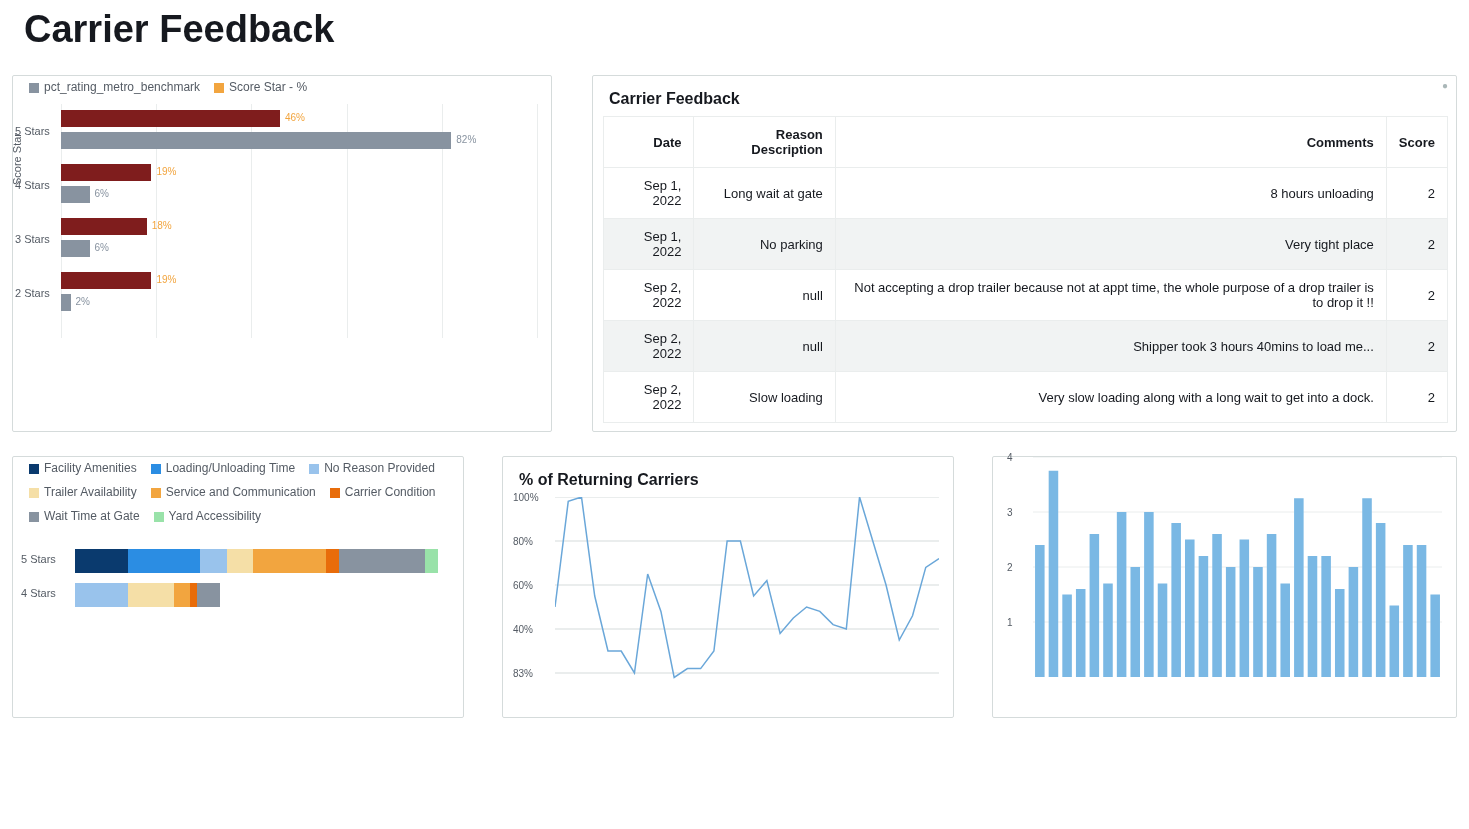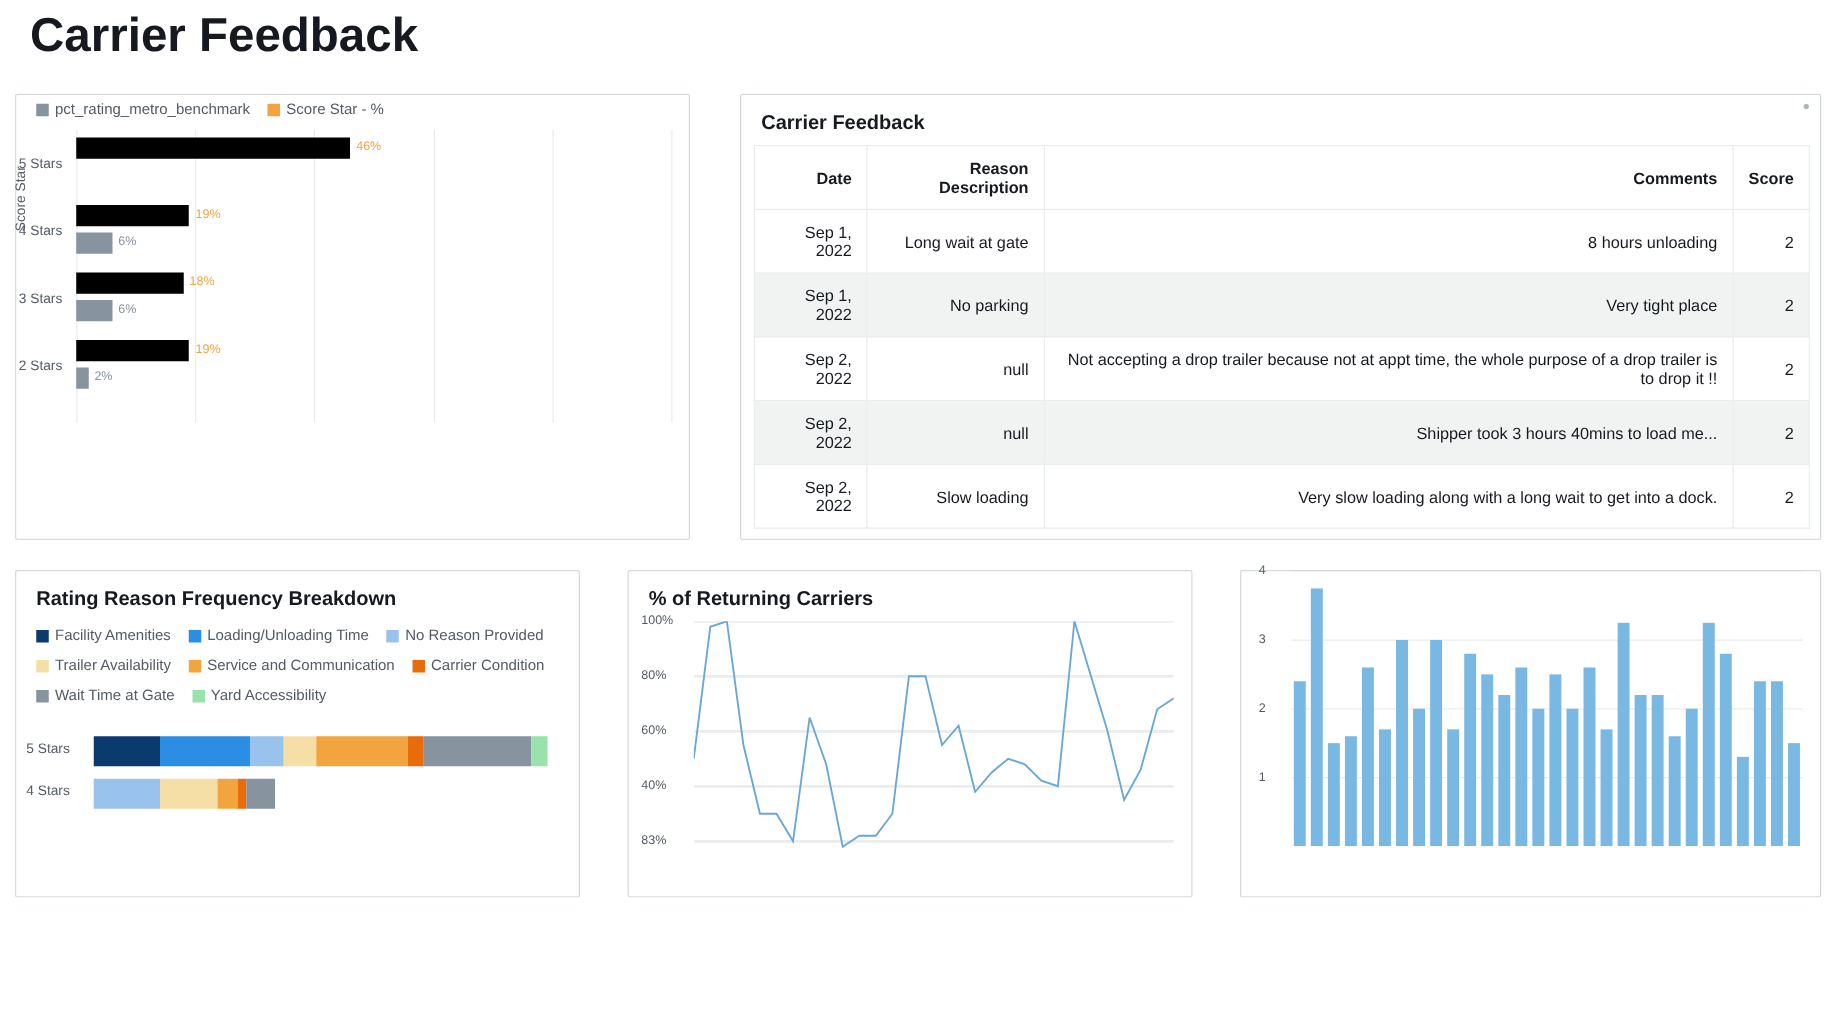--- a/index.html
+++ b/index.html
@@ -11,21 +11,21 @@
   .grid-bottom { display: grid; grid-template-columns: 452px 452px 1fr; gap: 38px; }
   
   .legend { display:flex; flex-wrap:wrap; gap: 10px 14px; padding: 4px 16px 10px 16px; font-size: 12px; color:#545b64;}
   .swatch { width:10px; height:10px; display:inline-block; margin-right:5px; vertical-align:middle;}
   
   .hchart { padding: 0 14px 18px 48px; position: relative; }
   .hchart-row { position:relative; height:54px; padding:6px 0; }
   .hchart-label { position:absolute; left:-46px; top:50%; transform:translateY(-50%); font-size:11px; color:#545b64;}
   .bar-pair { position:relative; height:100%; }
   .hbar { position:absolute; left:0; height:17px; }
-  .hbar.orange { top:0; background:#000000; }
+  .hbar.orange { top:0; background:#7f1d1d; }
   .hbar.gray   { top:22px; background:#8893a0; }
   .hbar-label { position:absolute; font-size:10px; font-weight:400; left:calc(100% + 5px); top:2px; }
   .hbar.orange .hbar-label{ color:#f2a53f;}
   .hbar.gray   .hbar-label{ color:#8893a0;}
   .axis-label { position:absolute; left:-2px; top:50%; transform: rotate(-90deg) translate(36px,0); transform-origin: top left; font-size:11px; color:#545b64;}
   .gridlines { position:absolute; top:0; bottom:0; left:48px; right:14px; pointer-events:none;}
   .gridlines div { position:absolute; top:0; bottom:0; border-left:1px solid #eaeded;}
   
   table.feedback { width:100%; border-collapse: collapse; font-size:13px; }
   table.feedback th, table.feedback td { text-align:right; padding: 10px 12px; border:1px solid #eaeded;}
@@ -73,20 +73,23 @@
           <div style="left: 60%;"></div>
           <div style="left: 80%;"></div>
           <div style="left: 100%;"></div>
         </div>
     <div class="hchart-row">
           <span class="hchart-label">5 Stars</span>
           <div class="bar-pair">
             <div class="hbar orange" style="width: 46%;">
               <span class="hbar-label">46%</span>
             </div>
+            <div class="hbar gray" style="width: 82%;">
+              <span class="hbar-label">82%</span>
+            </div>
           </div>
         </div>
         <div class="hchart-row">
           <span class="hchart-label">4 Stars</span>
           <div class="bar-pair">
             <div class="hbar orange" style="width: 19%;">
               <span class="hbar-label">19%</span>
             </div>
             <div class="hbar gray" style="width: 6%;">
               <span class="hbar-label">6%</span>
@@ -164,21 +167,20 @@
             </tr>
           </tbody>
       </table>
     </div>
   </div>
 </div>
 
 <div class="grid-bottom">
 
   <div class="panel">
-    <div class="panel-title">Rating Reason Frequency Breakdown</div>
     <div class="legend" id="reason-legend">
         <span><span class="swatch" style="background: rgb(10, 58, 110);"></span><span>Facility Amenities</span></span>
         <span><span class="swatch" style="background: rgb(43, 141, 227);"></span><span>Loading/Unloading Time</span></span>
         <span><span class="swatch" style="background: rgb(153, 195, 236);"></span><span>No Reason Provided</span></span>
         <span><span class="swatch" style="background: rgb(245, 223, 167);"></span><span>Trailer Availability</span></span>
         <span><span class="swatch" style="background: rgb(242, 165, 63);"></span><span>Service and Communication</span></span>
         <span><span class="swatch" style="background: rgb(232, 108, 10);"></span><span>Carrier Condition</span></span>
         <span><span class="swatch" style="background: rgb(136, 147, 160);"></span><span>Wait Time at Gate</span></span>
         <span><span class="swatch" style="background: rgb(153, 226, 169);"></span><span>Yard Accessibility</span></span>
       </div>

